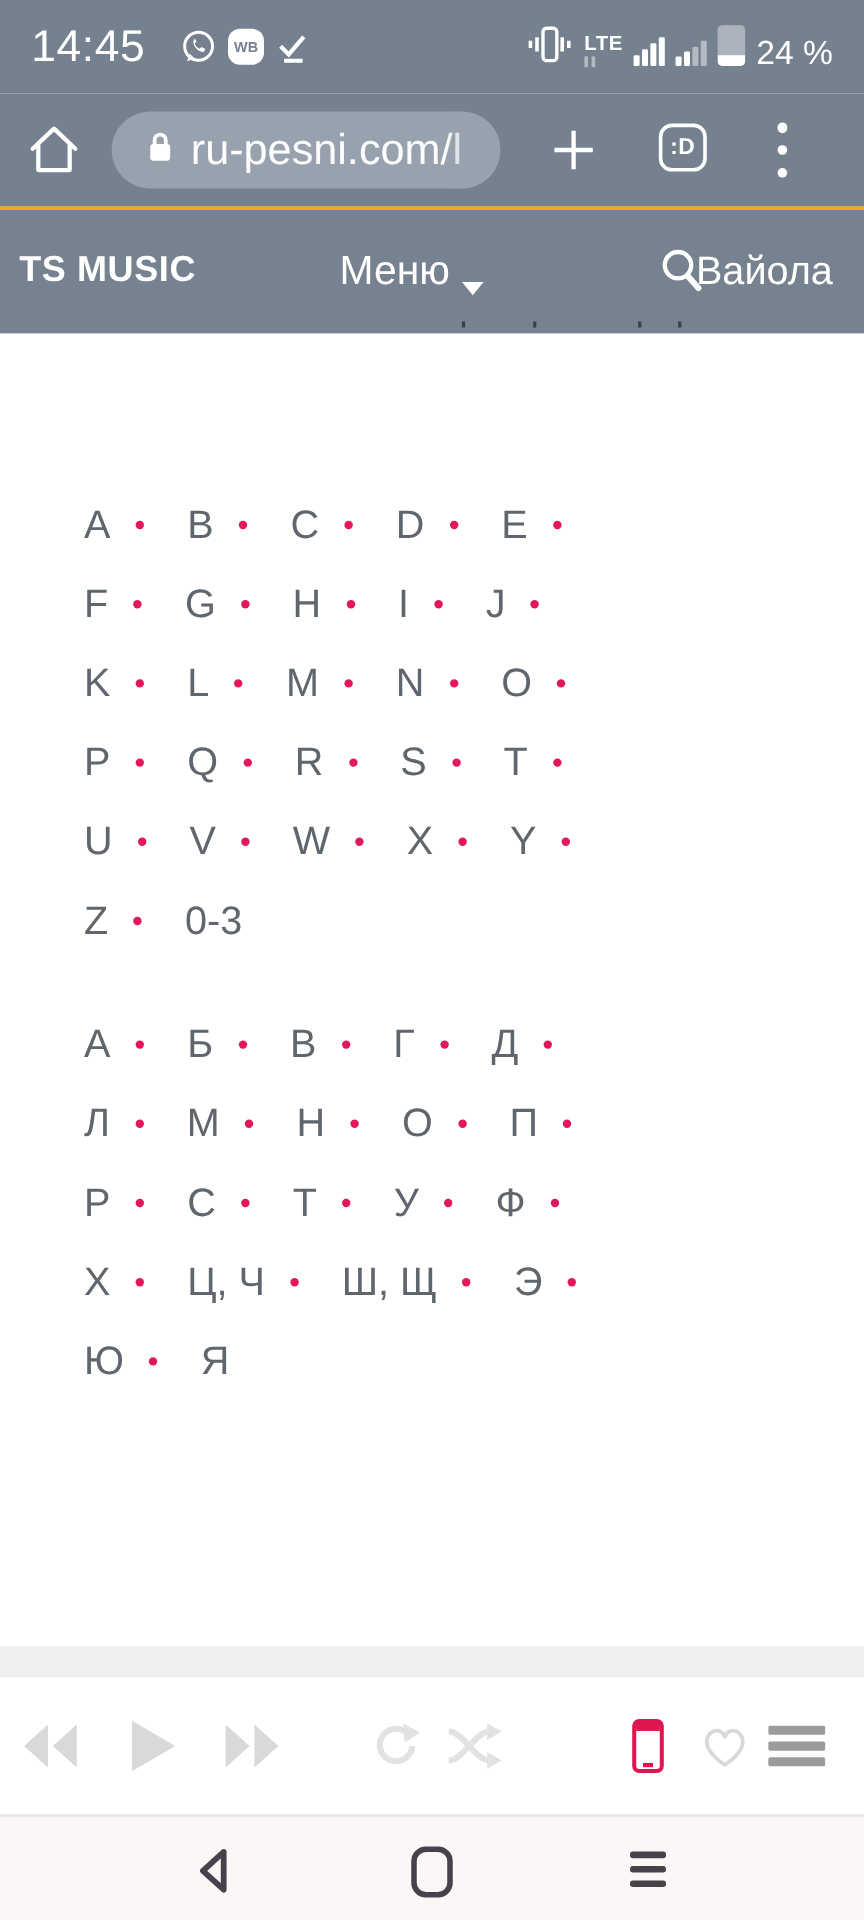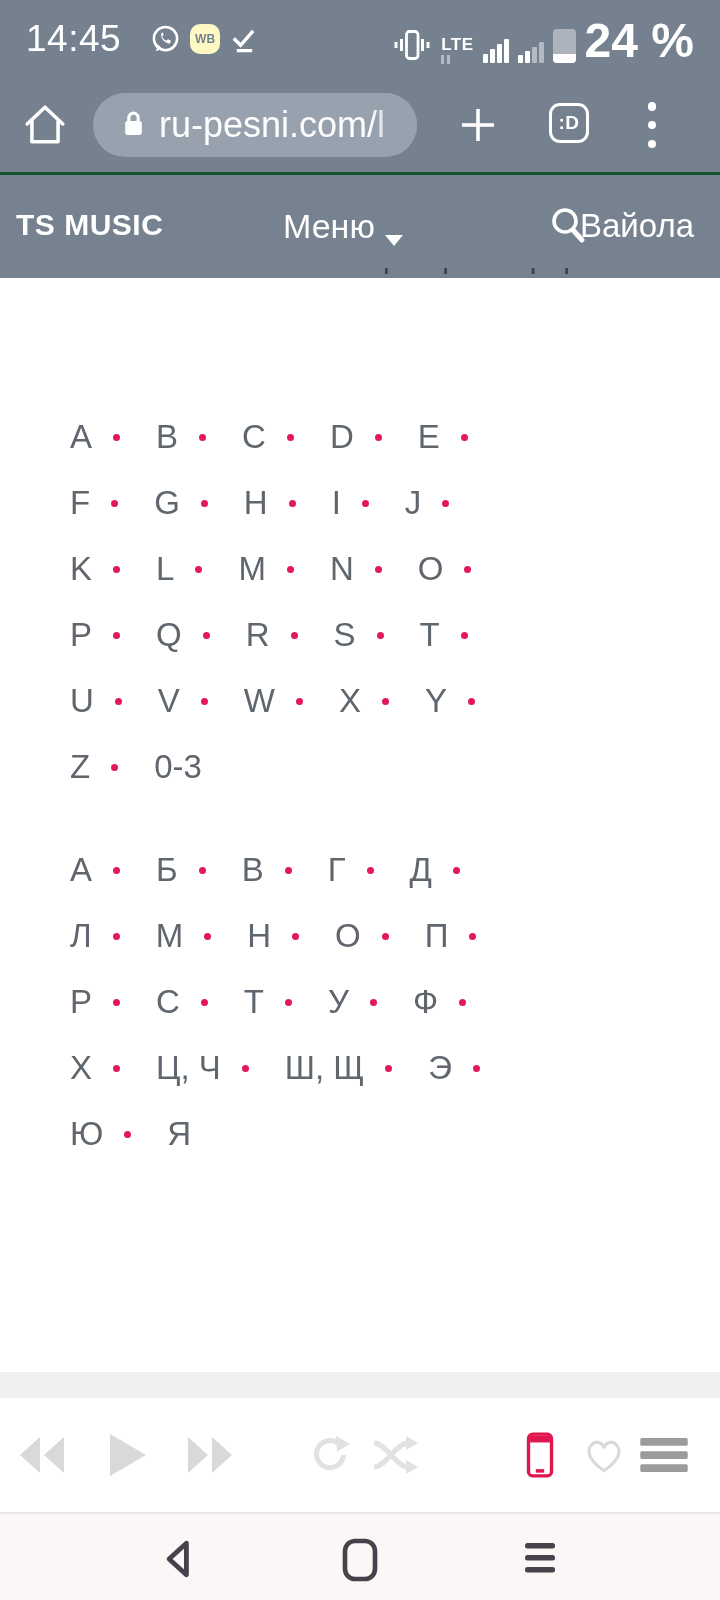--- a/index.html
+++ b/index.html
@@ -9,36 +9,36 @@
     -webkit-font-smoothing:antialiased;
   }
   
   .status-bar{
     position:absolute;top:0;left:0;width:720px;height:78px;
     background:#76818f;display:flex;align-items:center;
     padding:0 26px;box-sizing:border-box;color:#fff;
   }
   .sb-time{font-size:37px;font-weight:500;letter-spacing:.5px;margin-right:20px;}
   .sb-ic{margin-left:9px;display:flex;align-items:center;}
-  .wb-badge{width:30px;height:30px;background:#fef9c3;border-radius:10px;
+  .wb-badge{width:30px;height:30px;background:#ffffff;border-radius:10px;
     display:flex;align-items:center;justify-content:center;
     font-size:12px;font-weight:bold;color:#76818f;}
   .sb-right{margin-left:auto;display:flex;align-items:flex-end;gap:9px;}
   .lte-wrap{display:flex;flex-direction:column;align-items:flex-start;line-height:1;margin-bottom:2px;}
   .lte-txt{font-size:17px;font-weight:bold;letter-spacing:.5px;}
   .lte-sub{display:flex;gap:3px;margin-top:2px;opacity:.45;}
   .lte-sub i{display:block;width:3px;height:9px;background:#fff;}
   .bars{display:flex;align-items:flex-end;gap:2px;margin-bottom:3px;}
   .bars i{display:block;width:5px;background:#fff;border-radius:1px;}
   .batt{position:relative;width:23px;height:34px;border-radius:4px;
     background:rgba(255,255,255,.4);overflow:hidden;margin-bottom:3px;}
   .batt:before{content:"";position:absolute;left:6px;top:-5px;width:11px;height:5px;
     background:rgba(255,255,255,.4);border-radius:2px 2px 0 0;}
   .batt .fill{position:absolute;left:0;bottom:0;width:100%;height:26%;background:#fff;}
-  .sb-batt-label{font-size:48px;font-weight:700;margin-bottom:-2px;}
+  .sb-batt-label{font-size:28px;font-weight:400;margin-bottom:-2px;}
   
   .browser-bar{
     position:absolute;top:78px;left:0;width:720px;height:94px;
     background:#76818f;
   }
   .bb-home{position:absolute;left:22px;top:24px;}
   .url-pill{
     position:absolute;left:93px;top:15px;width:324px;height:64px;border-radius:32px;
     background:#98a2ae;display:flex;align-items:center;padding:0 0 0 30px;
     box-sizing:border-box;overflow:hidden;
@@ -51,21 +51,21 @@
     position:absolute;left:549px;top:25px;width:40px;height:40px;border:3.4px solid #fff;
     border-radius:11px;display:flex;align-items:center;justify-content:center;
     color:#fff;font-size:19px;font-weight:bold;letter-spacing:.5px;box-sizing:border-box;
   }
   .kebab{position:absolute;left:644px;top:24px;width:16px;height:46px;
     display:flex;flex-direction:column;align-items:center;justify-content:space-between;}
   .kebab i{display:block;width:8.5px;height:8.5px;border-radius:50%;background:#fff;}
   
   .site-header{
     position:absolute;top:172px;left:0;width:720px;height:106px;
-    background:#76828f;border-top:3px solid #14532d;box-sizing:border-box;color:#fff;
+    background:#76828f;border-top:3px solid #eab308;box-sizing:border-box;color:#fff;
   }
   .sh-logo{position:absolute;left:16px;top:33px;font-size:30px;font-weight:800;letter-spacing:.5px;}
   .sh-menu{position:absolute;left:283px;top:32px;display:flex;align-items:flex-end;font-size:34px;}
   .sh-caret{width:0;height:0;border-left:9px solid transparent;border-right:9px solid transparent;
     border-top:11px solid #fff;margin-left:10px;margin-top:4px;}
   .sh-search{position:absolute;left:549px;top:30px;}
   .sh-login{position:absolute;right:26px;top:32px;font-size:33px;}
   .clipped-title{position:absolute;left:85px;bottom:1px;height:9px;width:600px;overflow:hidden;}
   .clipped-title span{display:block;font-size:30px;line-height:36px;margin-top:-28px;
     color:#39404a;white-space:nowrap;}

